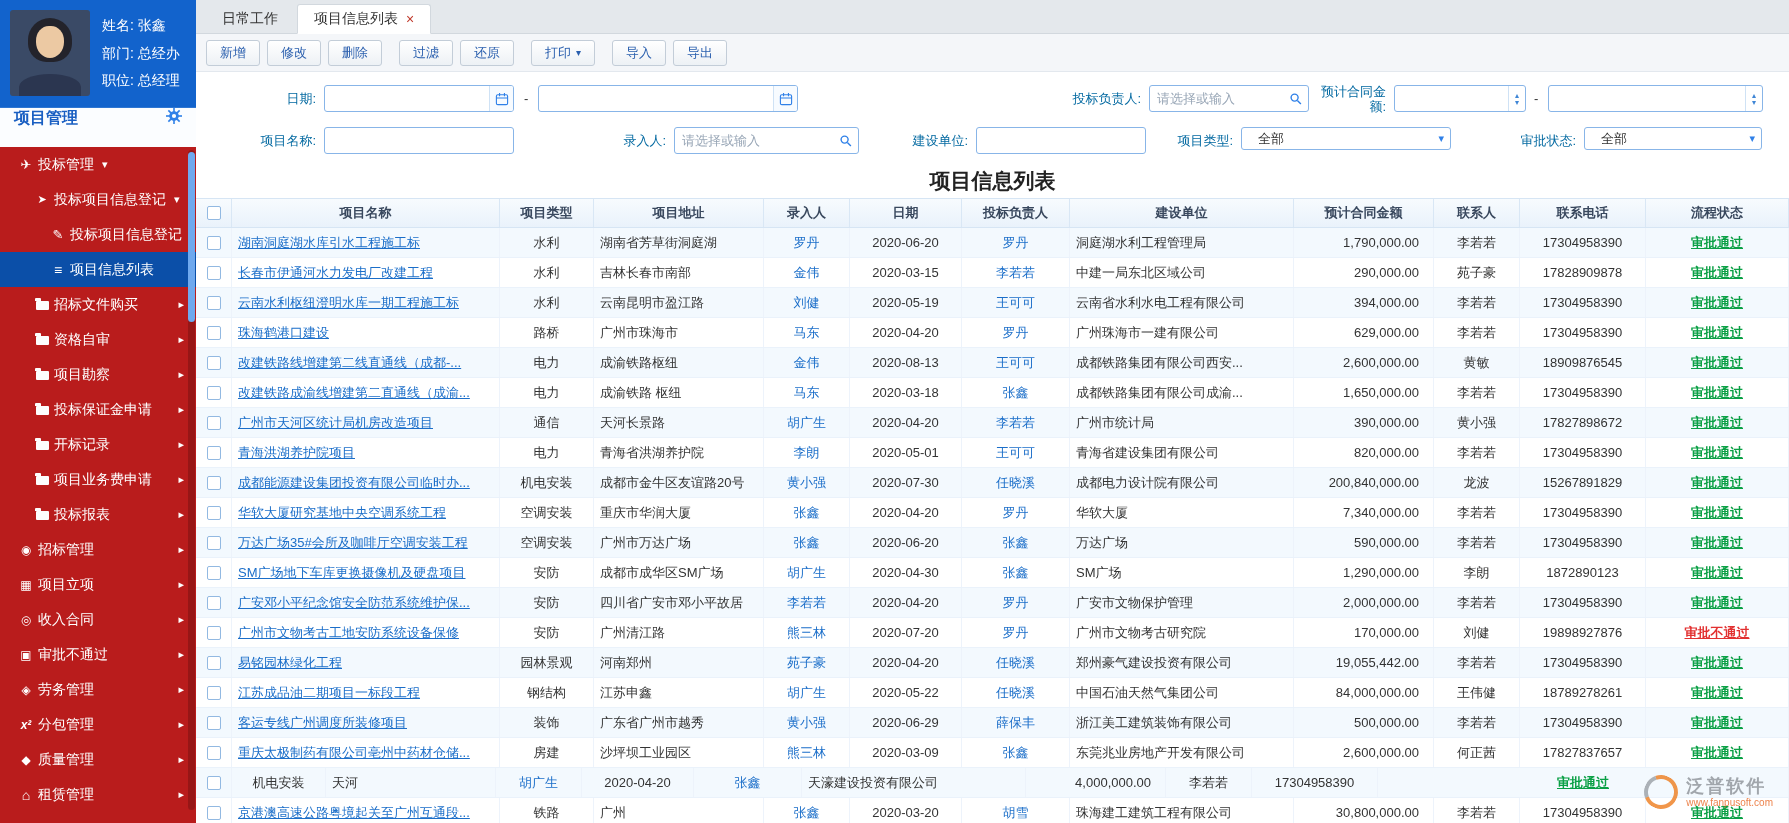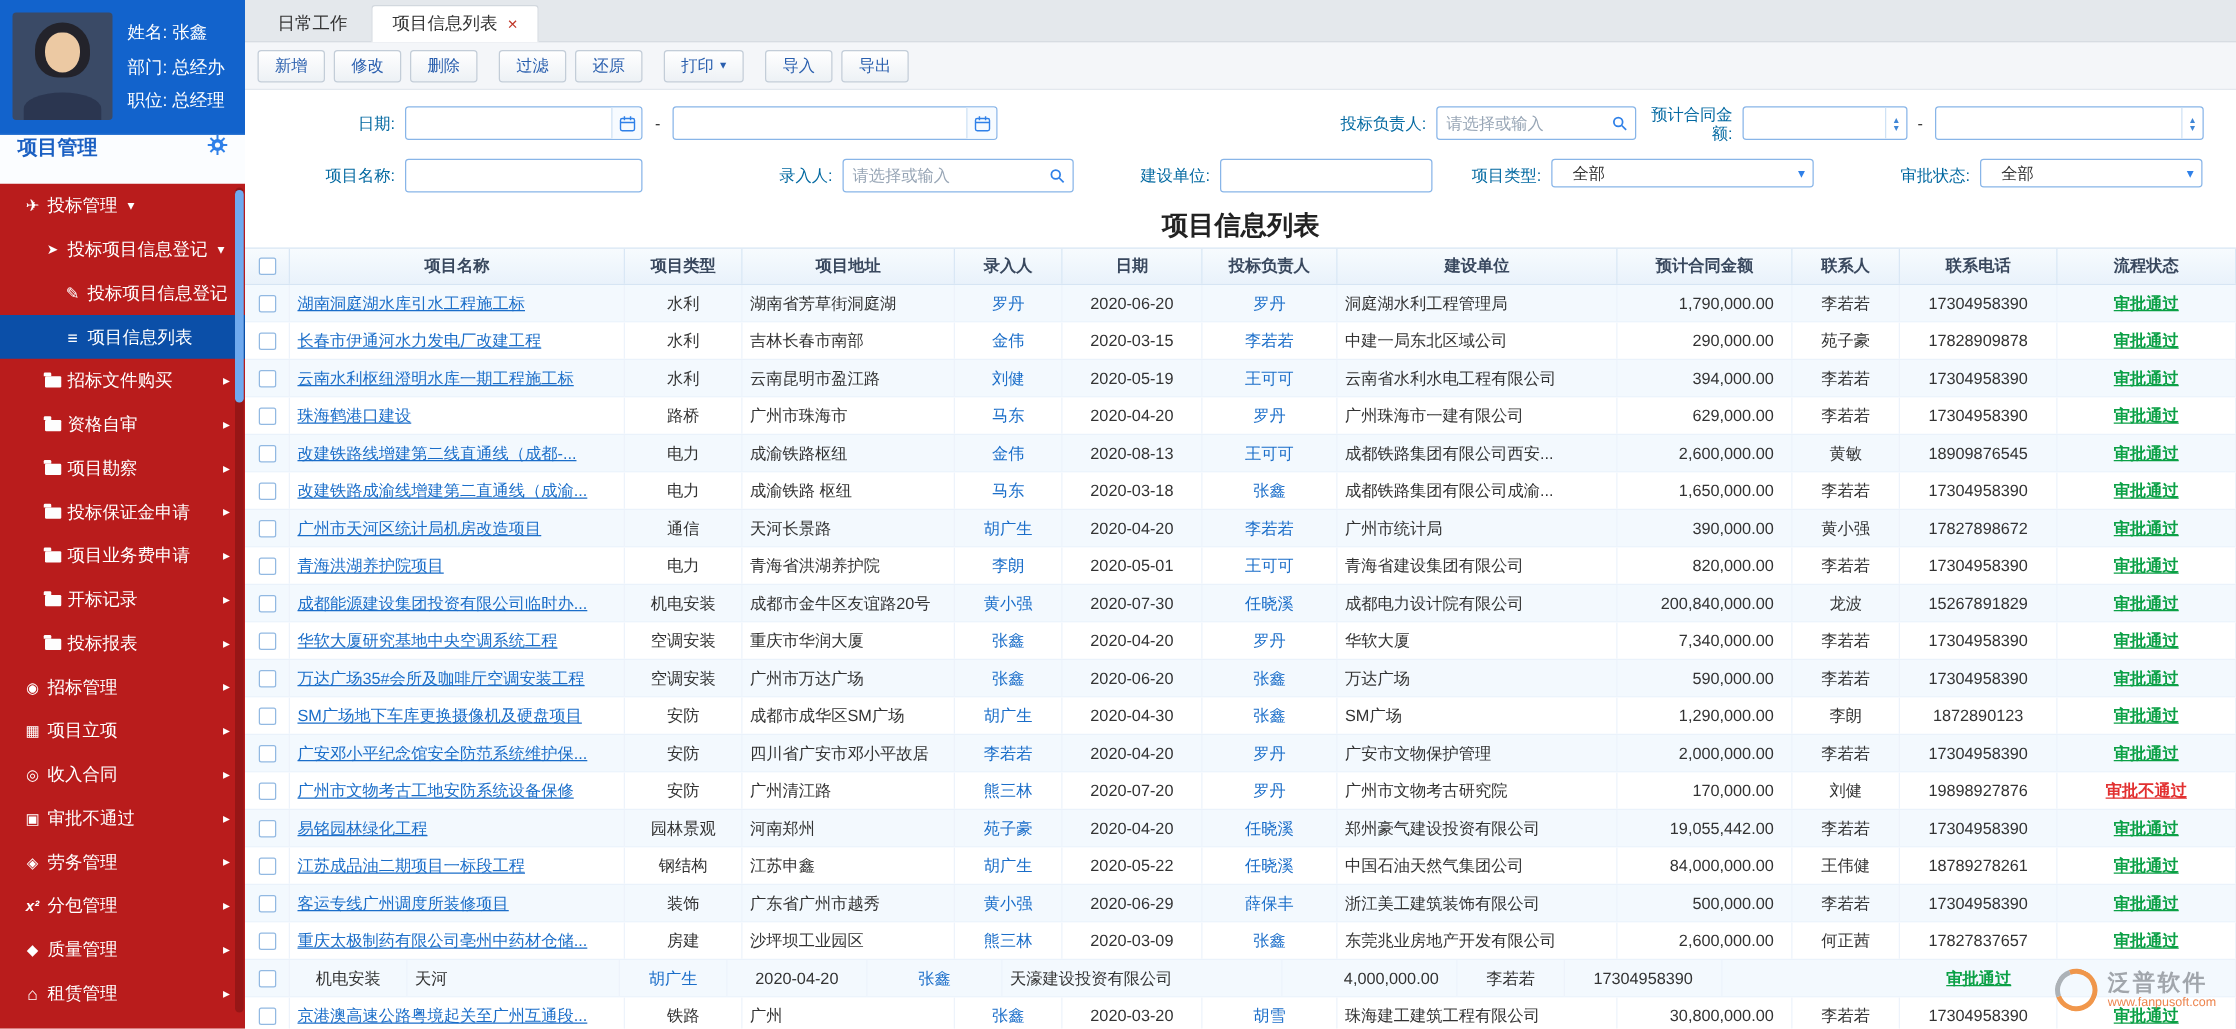--- a/index.html
+++ b/index.html
@@ -201,27 +201,27 @@
         </div>
 
         <div class="menu-item lv2">
           <span class="mi-icon ic-folder"></span>
           <span class="mi-label">投标保证金申请</span>
           <span class="mi-arrow ar-right"></span>
         </div>
 
         <div class="menu-item lv2">
           <span class="mi-icon ic-folder"></span>
-          <span class="mi-label">项目业务费申请</span>
+          <span class="mi-label">开标记录</span>
           <span class="mi-arrow ar-right"></span>
         </div>
 
         <div class="menu-item lv2">
           <span class="mi-icon ic-folder"></span>
-          <span class="mi-label">开标记录</span>
+          <span class="mi-label">项目业务费申请</span>
           <span class="mi-arrow ar-right"></span>
         </div>
 
         <div class="menu-item lv2">
           <span class="mi-icon ic-folder"></span>
           <span class="mi-label">投标报表</span>
           <span class="mi-arrow ar-right"></span>
         </div>
 
         <div class="menu-item lv1">

